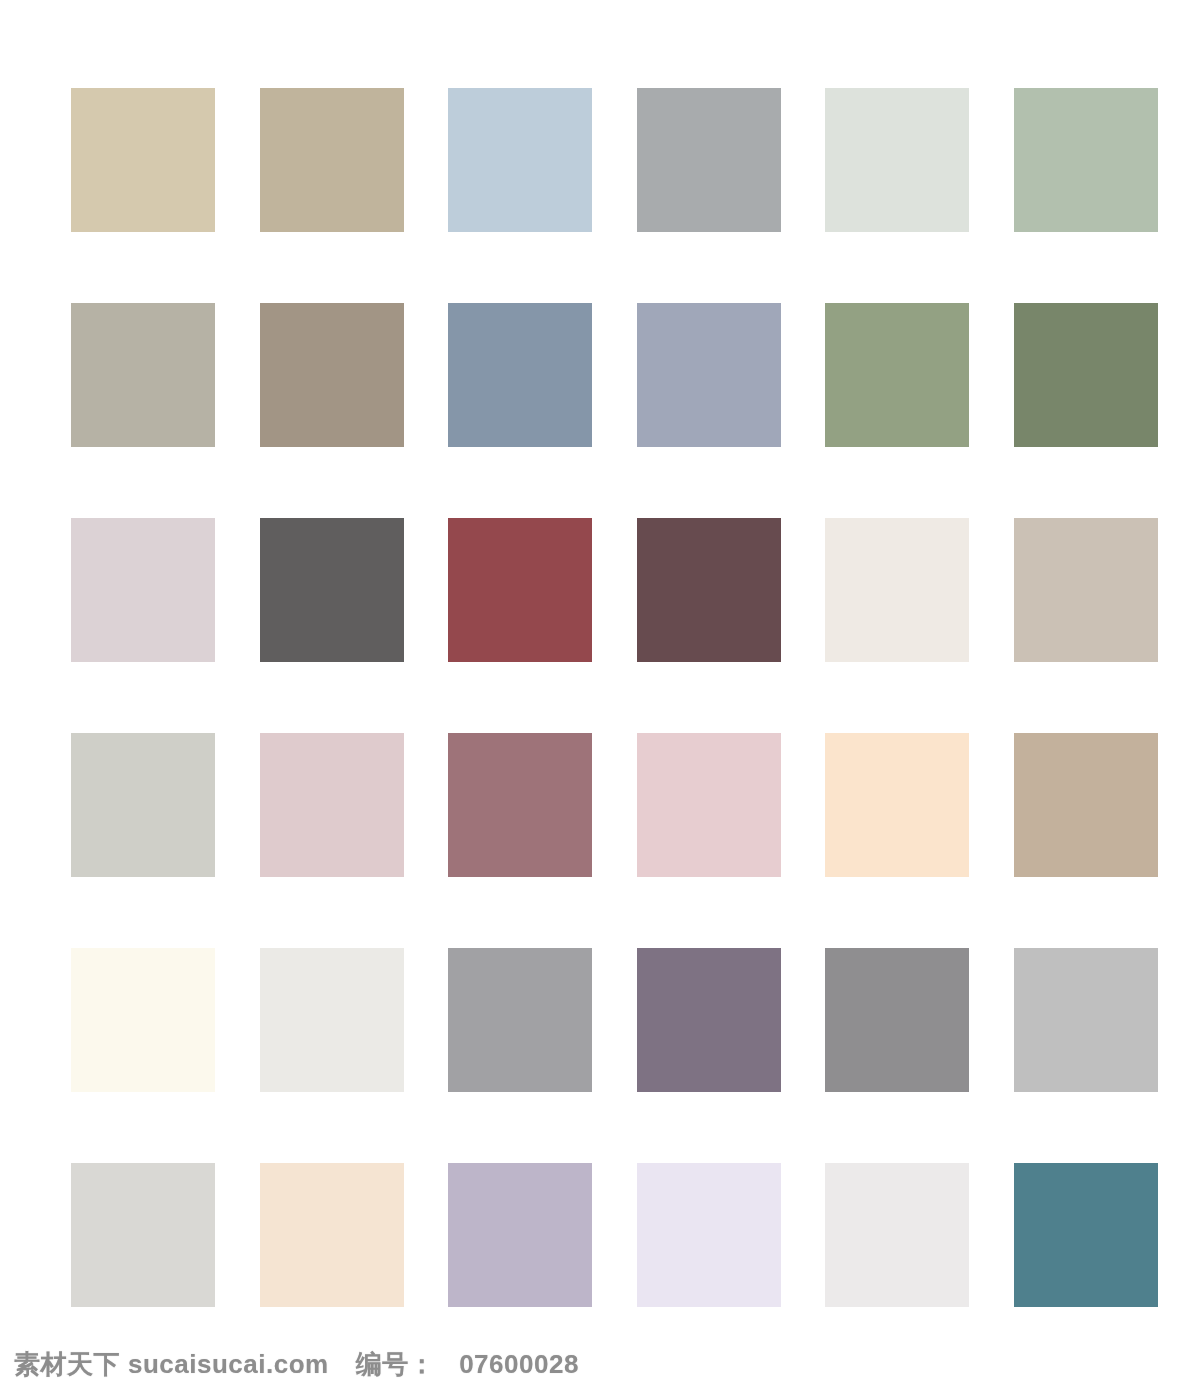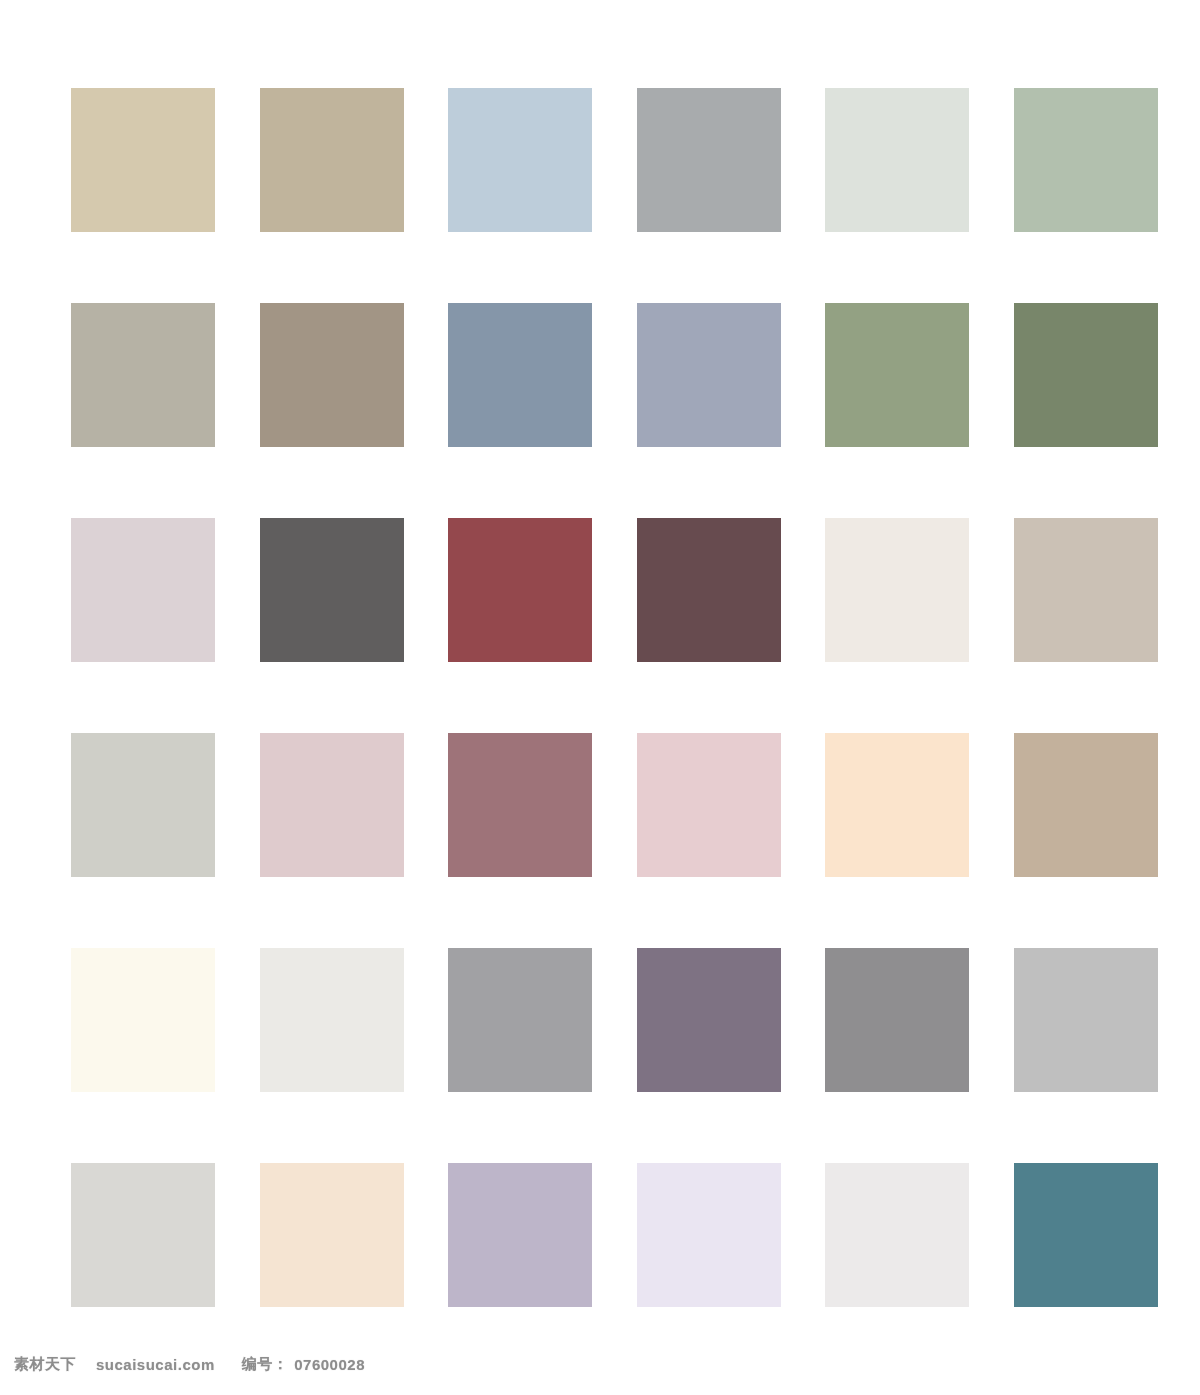--- a/index.html
+++ b/index.html
@@ -51,37 +51,37 @@
     height: 62px;
     display: flex;
     align-items: center;
     padding-left: 14px;
     box-sizing: border-box;
     background: transparent;
   }
 
   .footer-text {
     color: #8d8d8d;
-    font-size: 15px;
+    font-size: 26px;
     letter-spacing: 0.5px;
     white-space: nowrap;
     font-weight: 700;
     text-shadow: 0 0 1px rgba(140,140,140,0.45);
   }
 
   #footer-site {
-    margin-left: 20px;
+    margin-left: 8px;
   }
 
   #footer-idlabel {
     margin-left: 20px;
   }
 
   #footer-idvalue {
-    margin-left: 6px;
+    margin-left: 24px;
   }
 </style>
 </head>
 <body style="background: rgb(255, 255, 255);">
 
 <div id="palette-sheet">
 
   <div id="swatch-grid">
       <div class="swatch" style="background-color: rgb(213, 201, 174);"></div>
       <div class="swatch" style="background-color: rgb(192, 180, 156);"></div>

